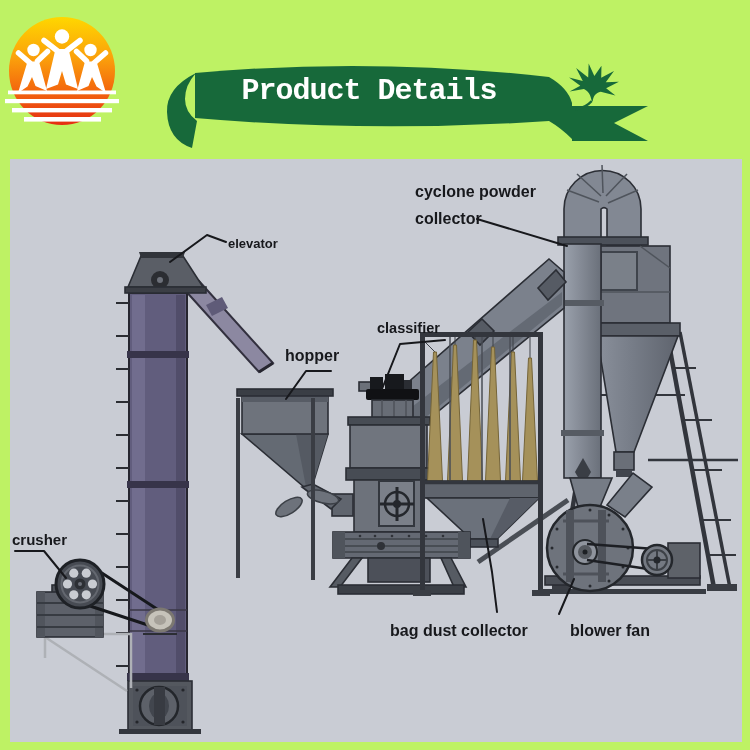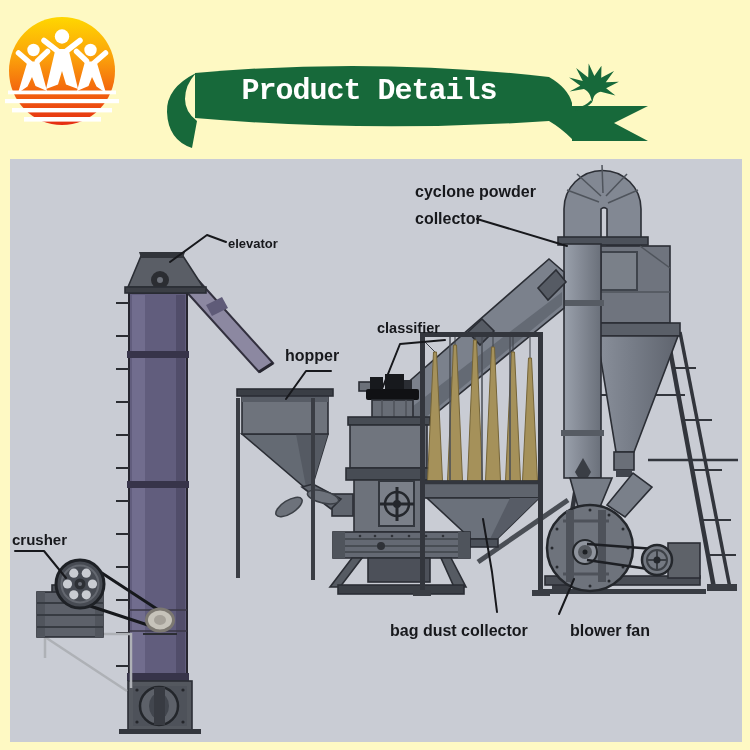--- a/index.html
+++ b/index.html
@@ -1,16 +1,16 @@
 <!DOCTYPE html>
 <html><head>
 <meta charset="utf-8">
 <style>
   html,body{margin:0;padding:0;background:#ffffff;}
-  .page{position:relative;width:750px;height:750px;background:#fef9c3;overflow:hidden;
+  .page{position:relative;width:750px;height:750px;background:#bef264;overflow:hidden;
         font-family:"Liberation Sans",sans-serif;}
   svg{display:block;}
   .lbl{font-family:"Liberation Sans",sans-serif;font-weight:bold;fill:#17181c;}
   .ribbon-title{font-family:"Liberation Mono","DejaVu Sans Mono",monospace;font-weight:bold;
                 fill:#ffffff;letter-spacing:-1px;}
   .leader{fill:none;stroke:#17181c;stroke-width:2;stroke-linecap:round;stroke-linejoin:round;}
   .edge{stroke:#2b2e35;stroke-width:1.6;}
 </style>
 </head>
 <body>

